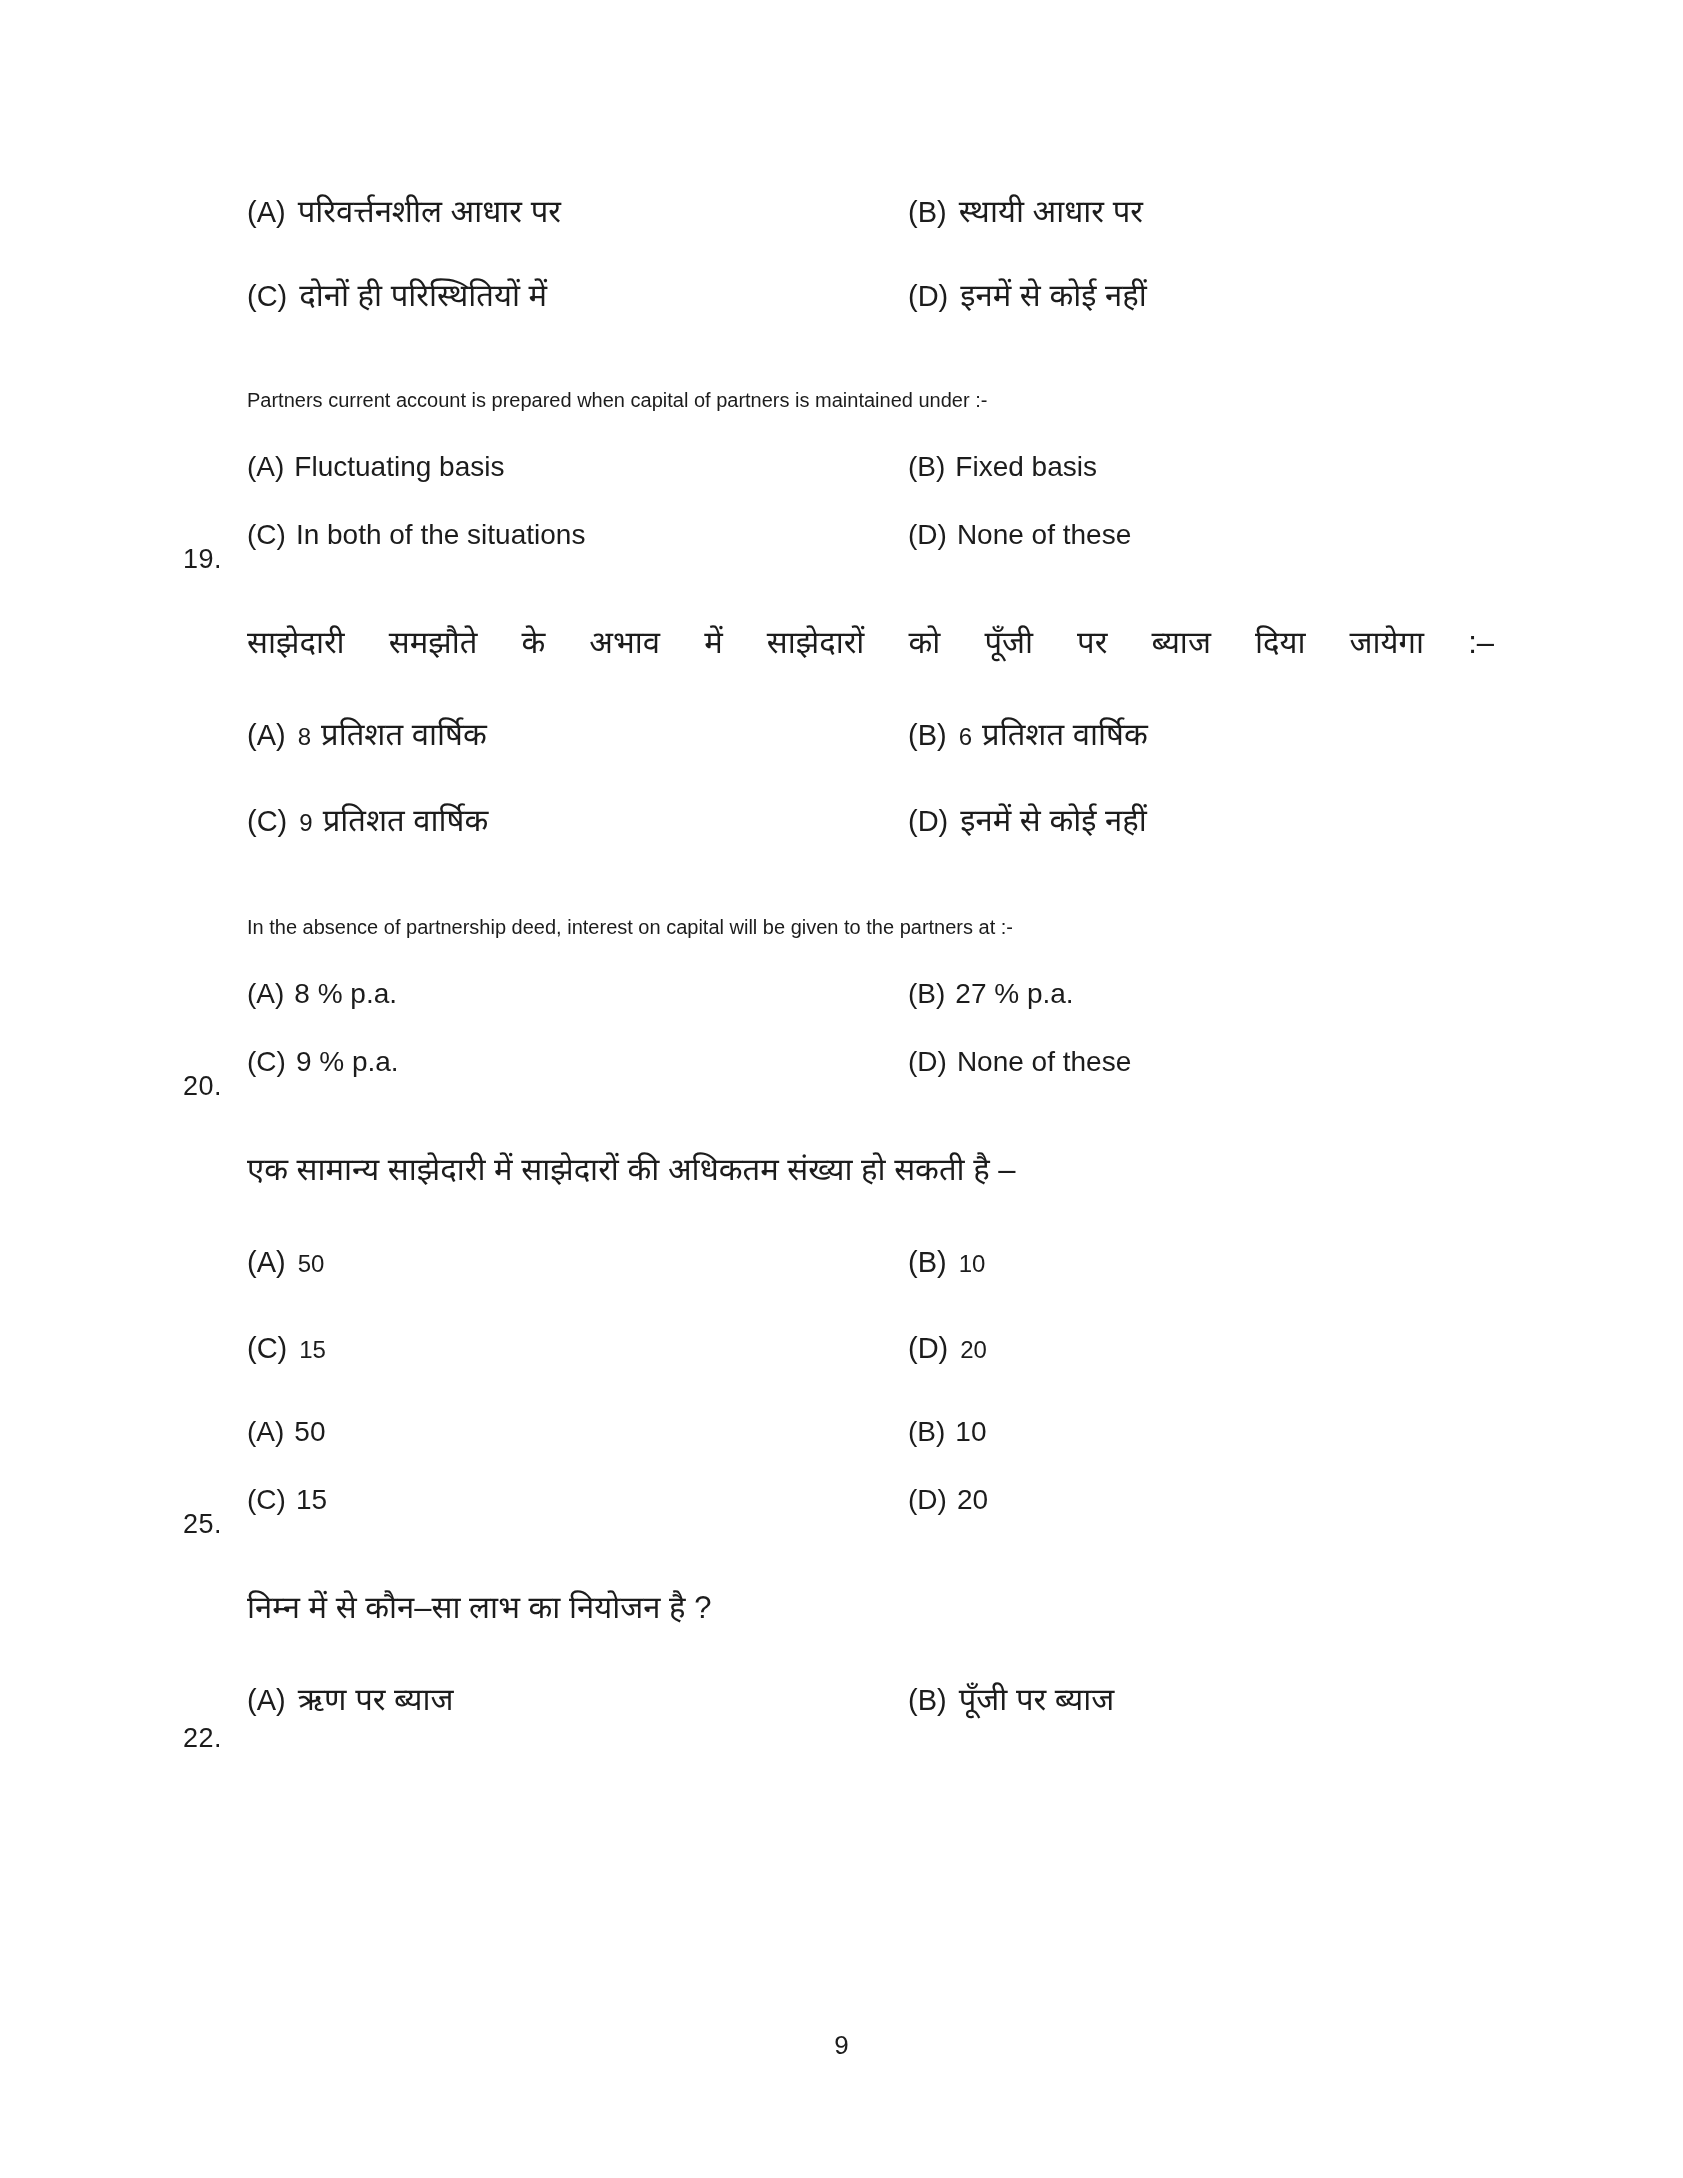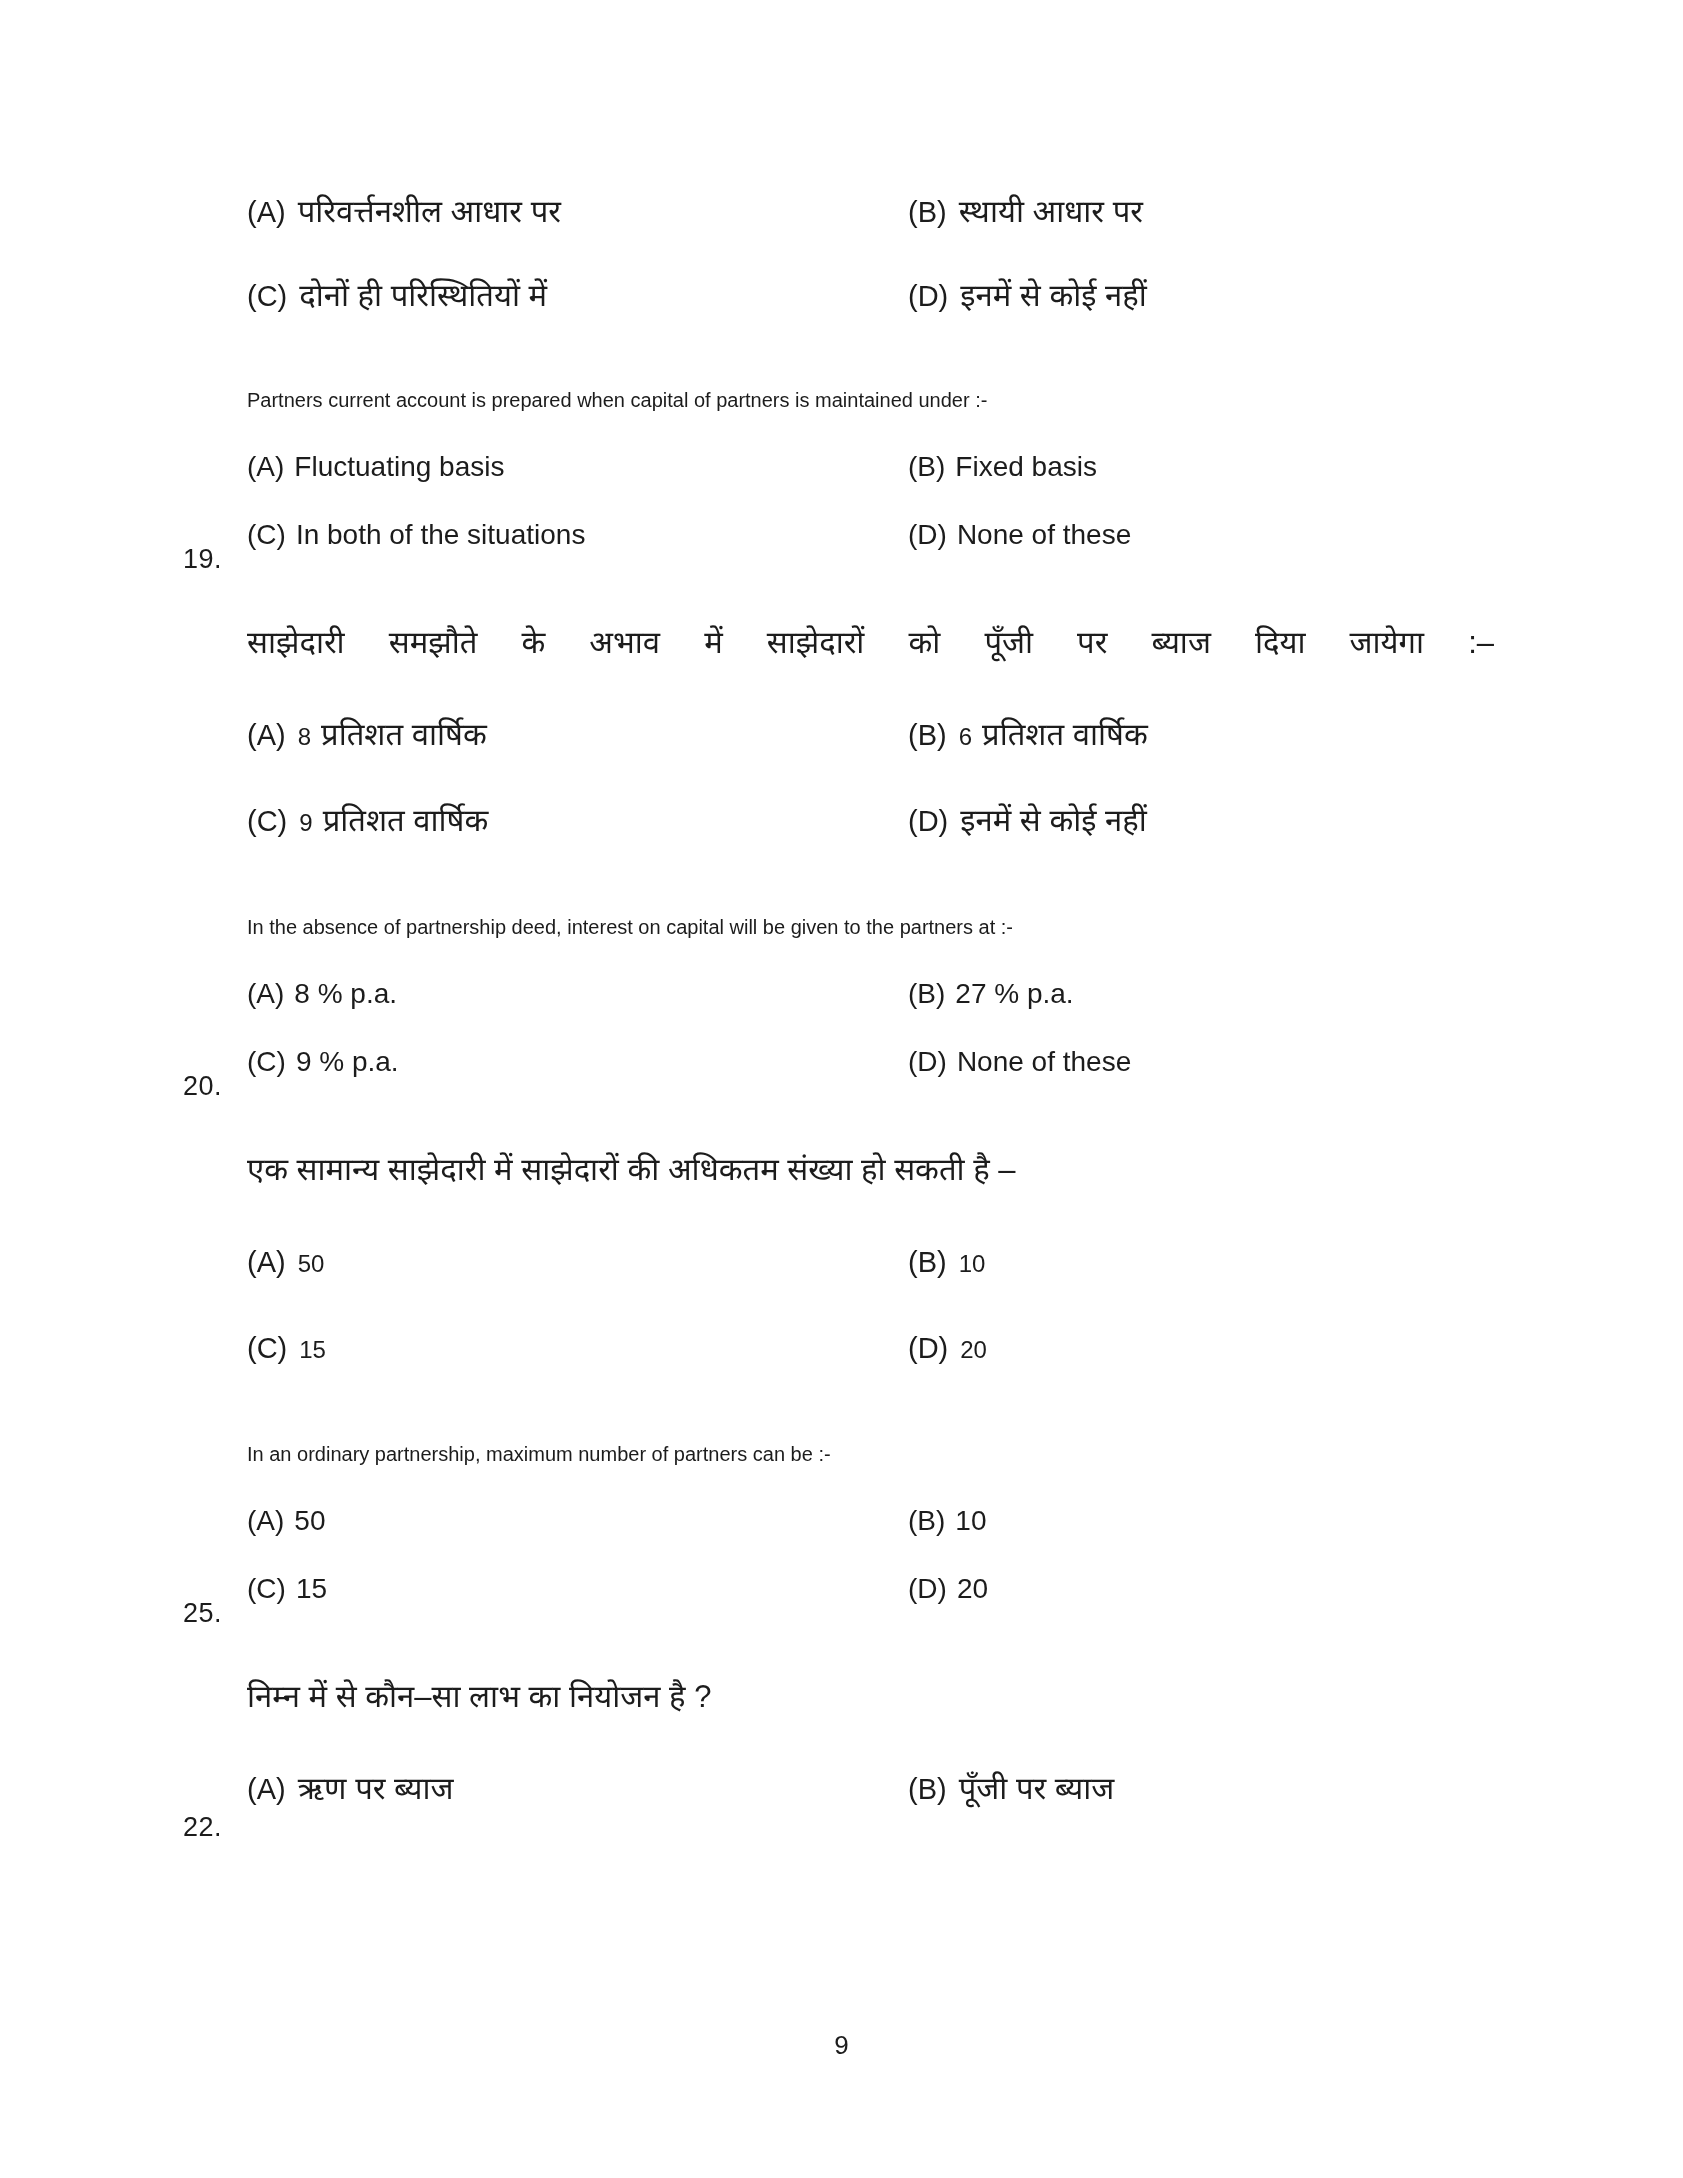--- a/index.html
+++ b/index.html
@@ -226,21 +226,20 @@
             <span class="opt-num">15</span>
 
           </div>
           <div class="opt">
             <span class="opt-label">(D)</span>
             <span class="opt-num">20</span>
 
           </div>
         </div>
       </div>
-      <div class="eng-para">In an ordinary partnership, maximum number of partners can be :-</div>
       <div class="eng-opts">
         <div class="opt-row">
           <div class="opt opt-first">
             <span class="opt-label">(A)</span>
             <span class="opt-text">50</span>
           </div>
           <div class="opt">
             <span class="opt-label">(B)</span>
             <span class="opt-text">10</span>
           </div>

